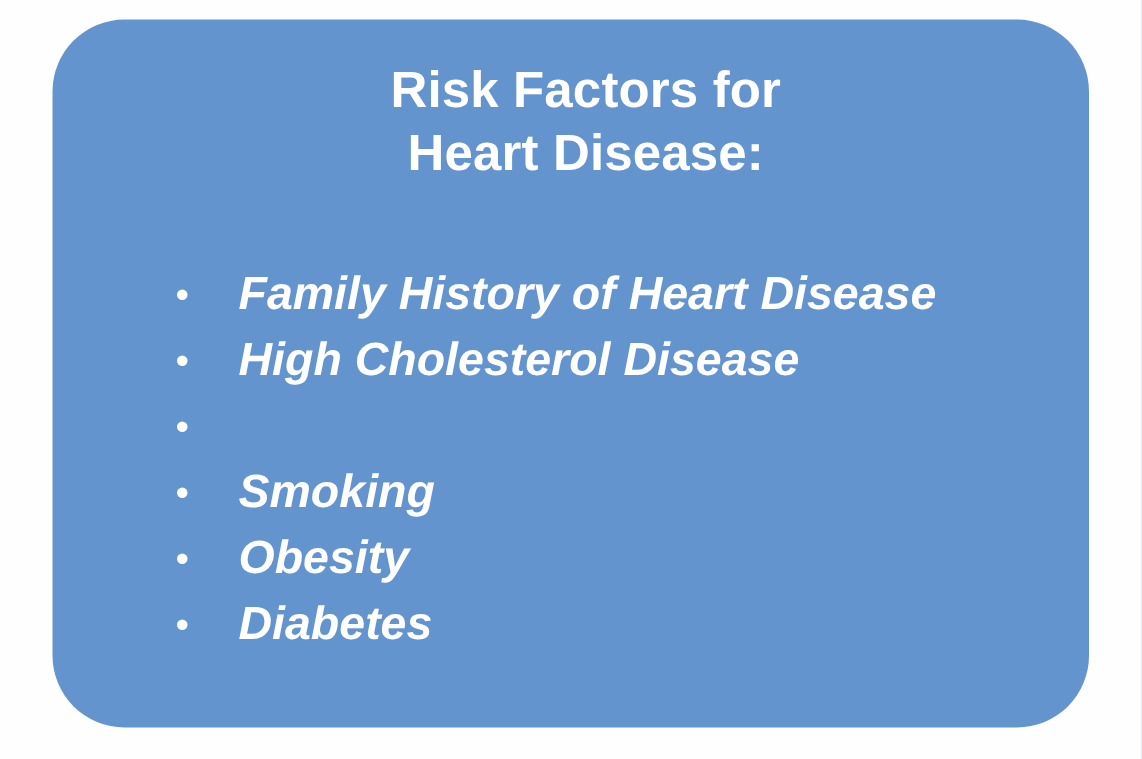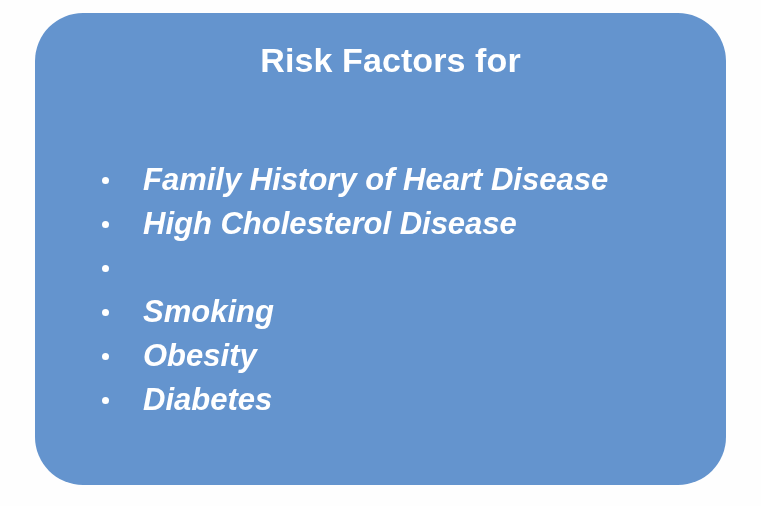--- a/index.html
+++ b/index.html
@@ -46,21 +46,21 @@
     display: block;
     white-space: nowrap;
     margin-left: 20px;
   }
   
   #risk-factor-list {
     position: absolute;
     left: 0;
     top: 145px;
     width: 100%;
-    margin: 0;
+    margin: 16px;
     padding: 0;
     list-style: none;
   }
   #risk-factor-list .list-item {
     position: relative;
     height: 44px;
     line-height: 44px;
     padding-left: 108px;
     color: #ffffff;
     font-weight: bold;
@@ -84,20 +84,21 @@
 </style>
 </head>
 <body>
 
 <div id="canvas">
 
   <div id="info-card">
 
     <div id="card-title">
       <span class="title-line">Risk Factors for</span>
+      <span class="title-line">Heart Disease:</span>
     </div>
 
     <ul id="risk-factor-list">
 
       <li class="list-item">
         <span class="bullet-dot"></span>
         <span class="item-label">Family History of Heart Disease</span>
       </li>
 
       <li class="list-item">

